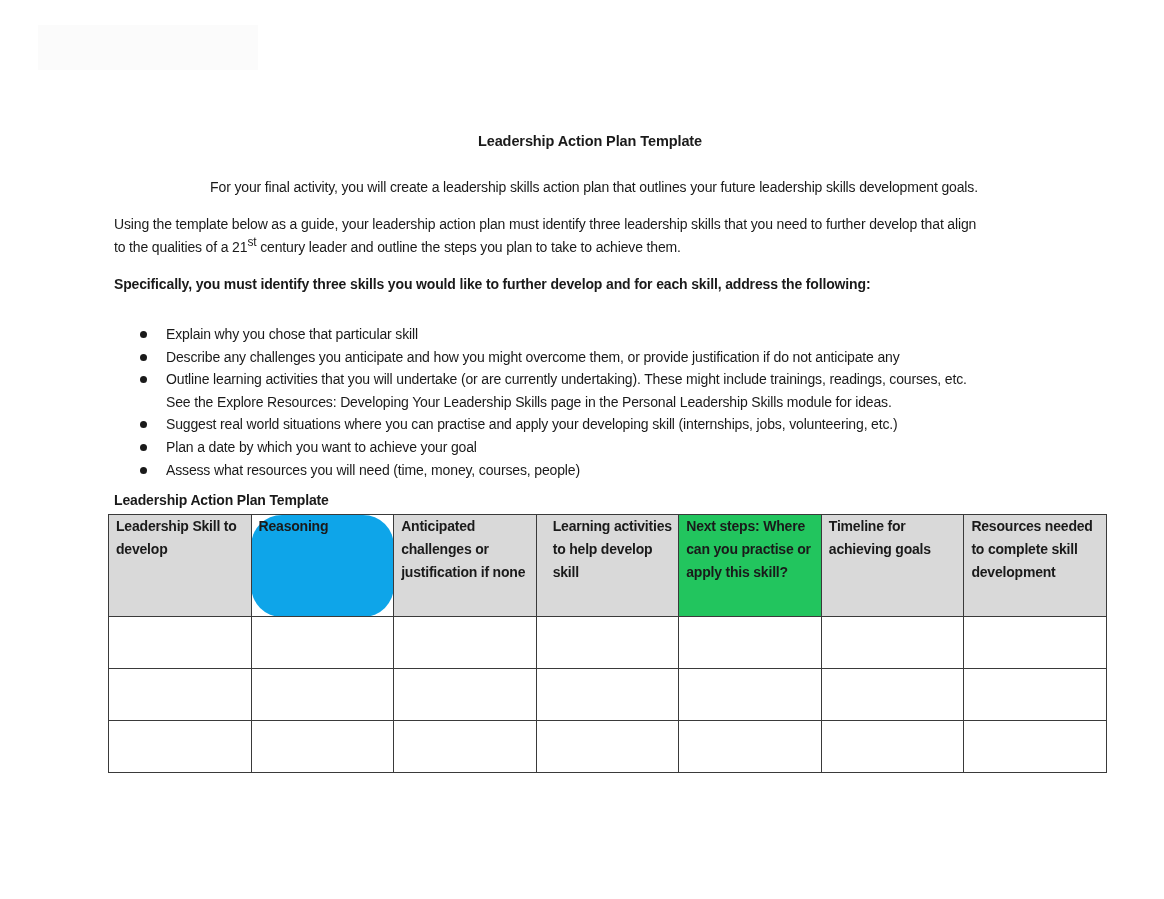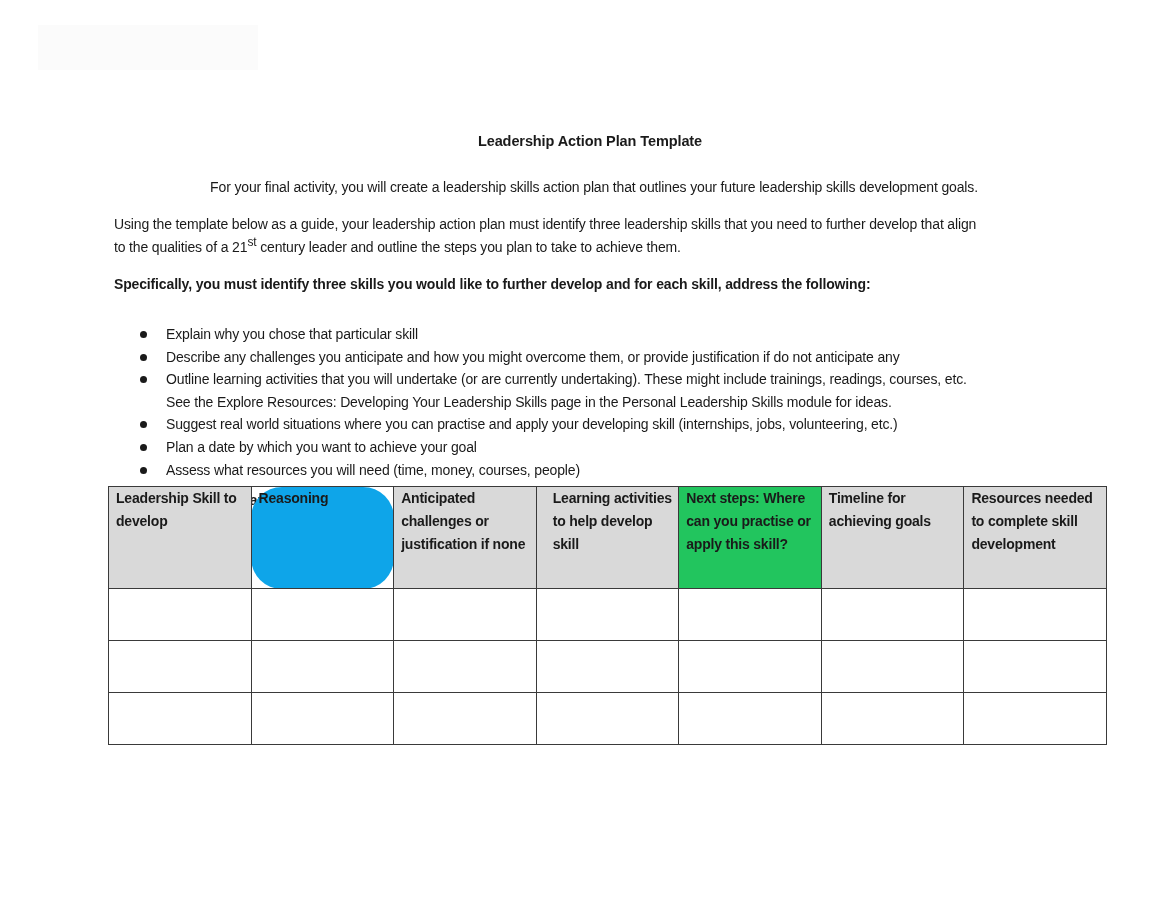--- a/index.html
+++ b/index.html
@@ -74,21 +74,21 @@
     position: absolute;
     left: 106px;
     top: 492px;
     font-size: 14px;
     font-weight: bold;
     letter-spacing: -0.15px;
   }
   table.plan {
     position: absolute;
     left: 100px;
-    top: 486px;
+    top: 514px;
     width: 999px;
     border-collapse: collapse;
     table-layout: fixed;
   }
   table.plan th, table.plan td {
     border: 1.4px solid #3a3a3a;
     padding: 0;
   }
   table.plan th {
     background: #d9d9d9;

